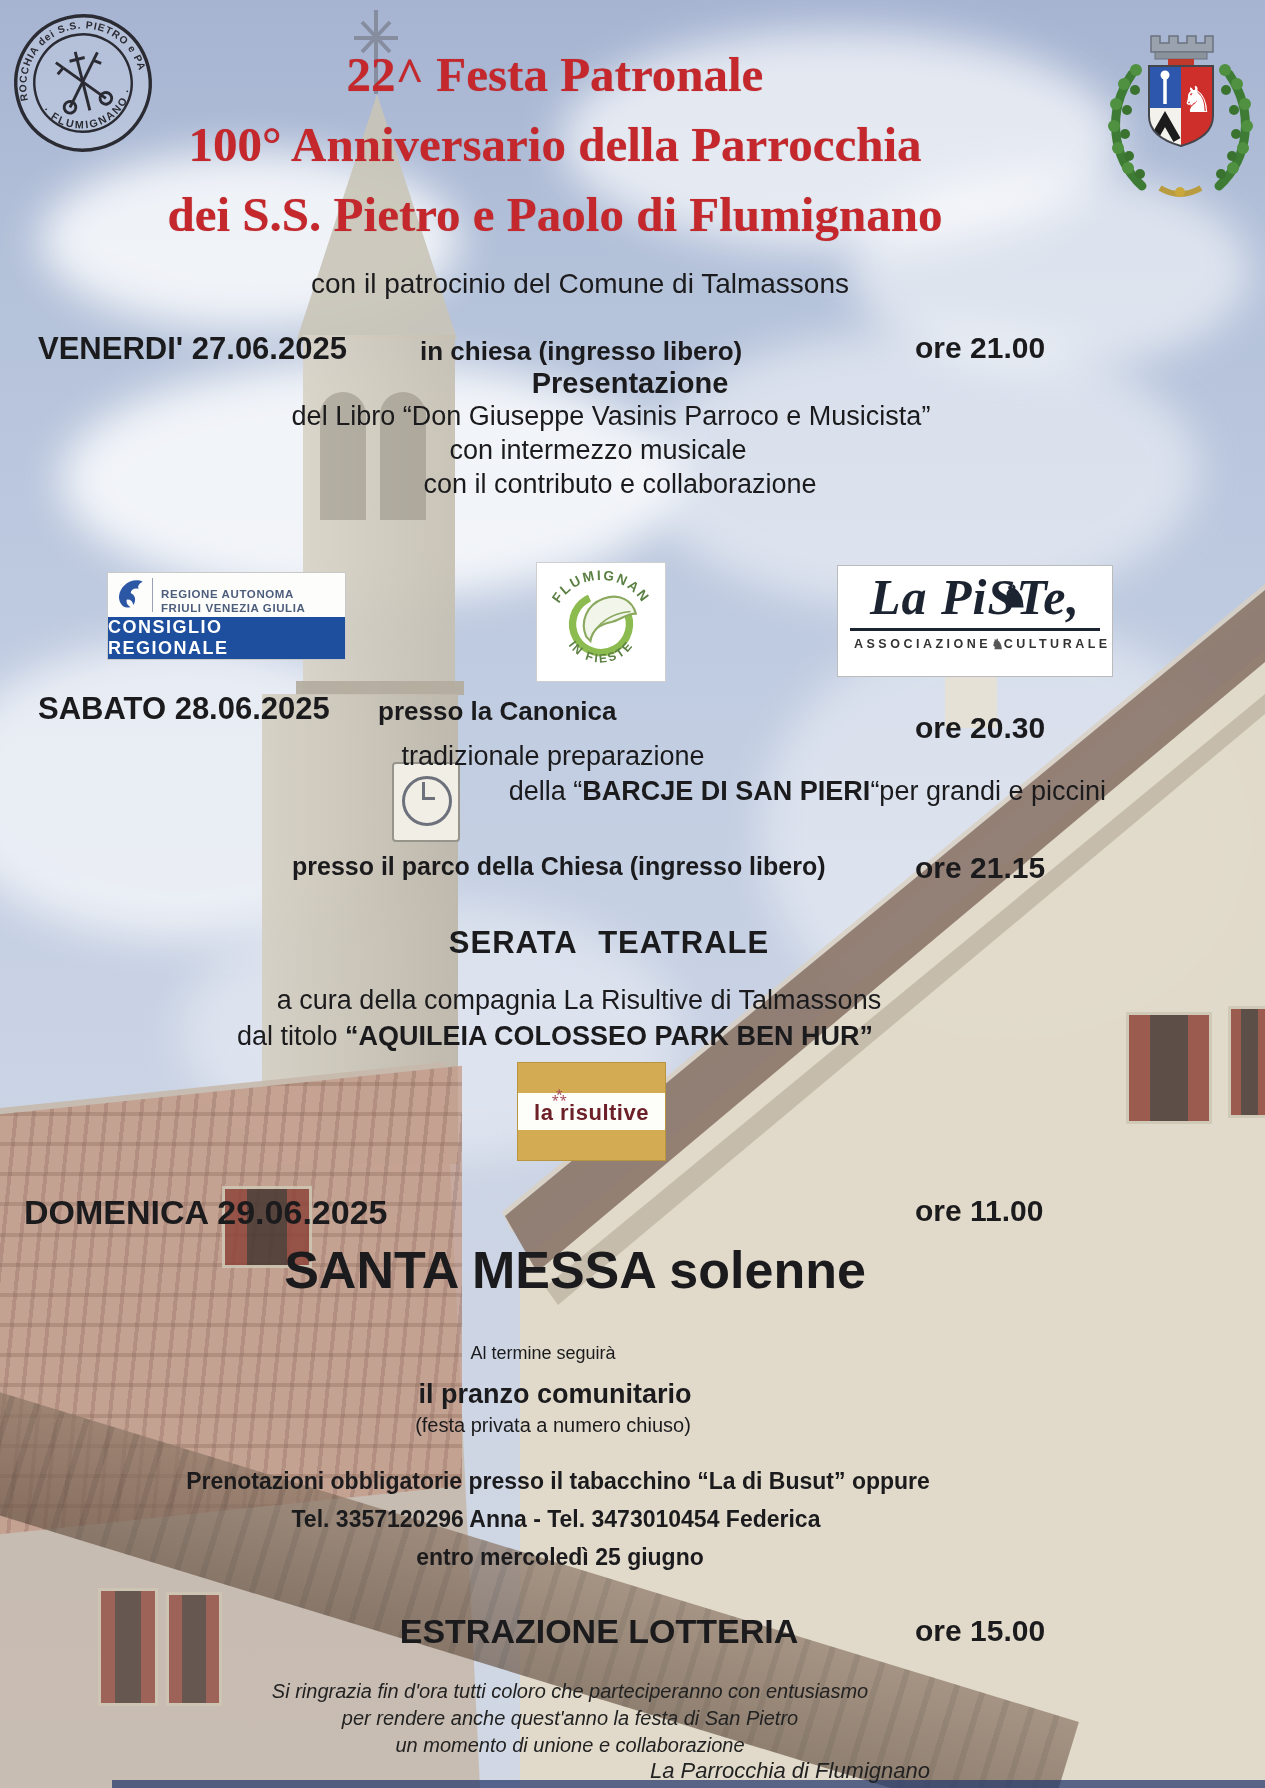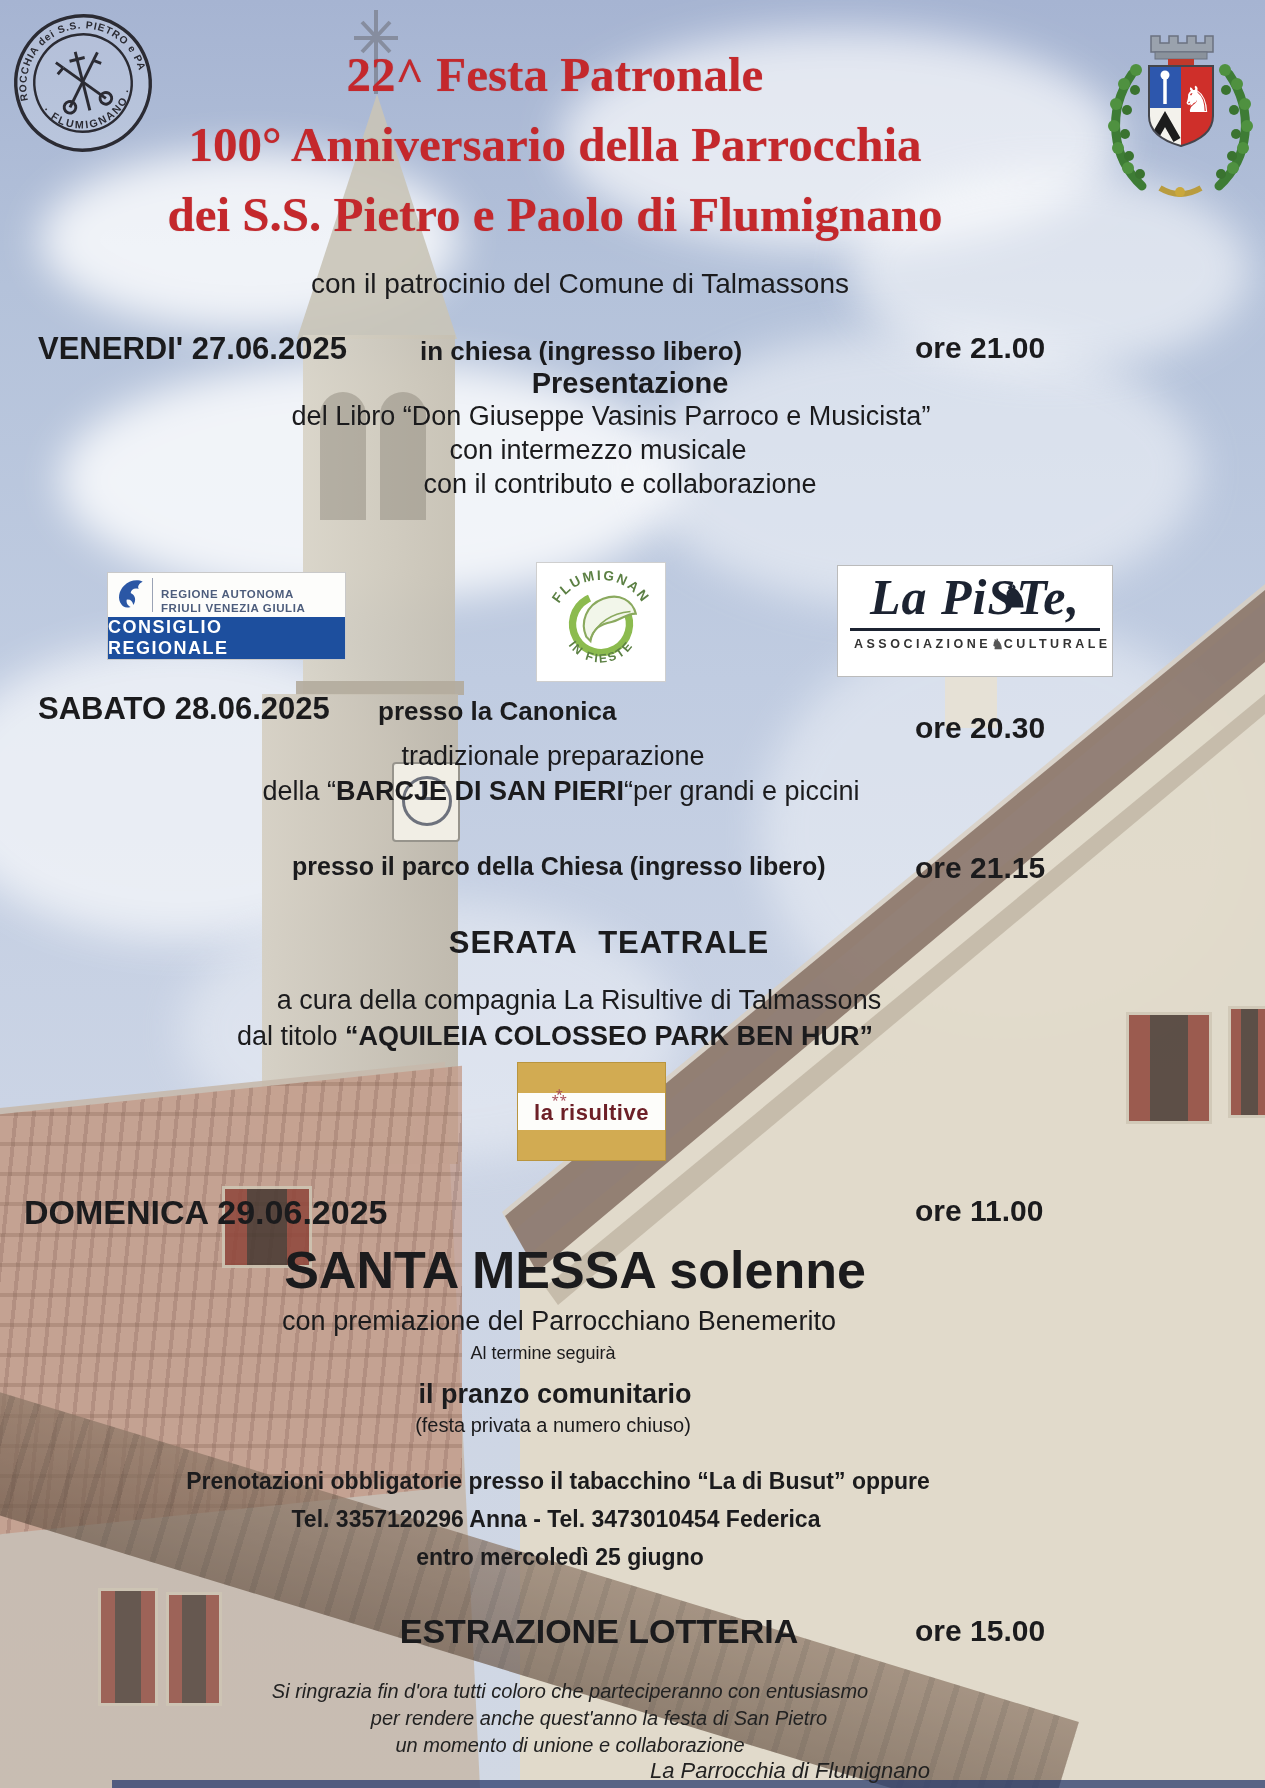--- a/index.html
+++ b/index.html
@@ -264,21 +264,21 @@
       <span>ASSOCIAZIONE</span>
       <span class="mini-horse">♞</span>
       <span>CULTURALE</span>
     </div>
   </div>
 
   <div class="dayhdr" style="left:38px;top:691px;">SABATO 28.06.2025</div>
   <div class="venue" style="left:378px;top:696px;">presso la Canonica</div>
   <div class="time" style="top:691px;margin-top:20px;">ore 20.30</div>
   <div class="line" style="left:0px;width:1106px;top:741px;font-size:27px;">tradizionale preparazione</div>
-  <div class="line" style="left:8px;width:1106px;top:776px;font-size:27px;">
+  <div class="line" style="left:0px;width:1106px;top:776px;font-size:27px;text-align:right;">
     <span>della “</span><span class="b">BARCJE DI SAN PIERI</span><span>“per grandi e piccini</span>
   </div>
   <div class="venue" style="left:292px;top:852px;font-size:25px;">presso il parco della Chiesa (ingresso libero)</div>
   <div class="time" style="top:851px;">ore 21.15</div>
   <div class="line b" style="left:0px;width:1218px;top:925px;font-size:31px;letter-spacing:1px;word-spacing:12px;">SERATA TEATRALE</div>
   <div class="line" style="left:0px;width:1158px;top:985px;font-size:27px;">a cura della compagnia La Risultive di Talmassons</div>
   <div class="line" style="left:0px;width:1110px;top:1021px;font-size:27px;">
     <span>dal titolo </span><span class="b">“AQUILEIA COLOSSEO PARK BEN HUR”</span>
   </div>
 
@@ -287,30 +287,29 @@
       <span class="risultive-marks">⁂</span>
       <div class="risultive-name">la risultive</div>
     </div>
   </div>
 
   <div class="dayhdr" style="left:24px;top:1193px;font-size:34px;">DOMENICA 29.06.2025</div>
   <div class="time" style="top:1194px;">ore 11.00</div>
   <div class="line b" style="left:16px;width:1118px;top:1240px;font-size:52px;">
     <span>SANTA MESSA</span><span> solenne</span>
   </div>
-  <div class="line" style="left:0px;width:1118px;top:1306px;font-size:27px;">con premiazione del Parrocchiano Benemerito</div>
   <div class="line" style="left:0px;width:1086px;top:1343px;font-size:18px;">Al termine seguirà</div>
   <div class="line b" style="left:0px;width:1110px;top:1379px;font-size:27px;">il pranzo comunitario</div>
   <div class="line" style="left:0px;width:1106px;top:1414px;font-size:20px;">(festa privata a numero chiuso)</div>
 
   <div class="line b" style="left:0px;width:1116px;top:1468px;font-size:23px;">Prenotazioni obbligatorie presso il tabacchino “La di Busut” oppure</div>
   <div class="line b" style="left:0px;width:1112px;top:1506px;font-size:23px;">Tel.  3357120296 Anna - Tel.  3473010454 Federica</div>
   <div class="line b" style="left:0px;width:1120px;top:1544px;font-size:23px;">entro mercoledì 25 giugno</div>
 
   <div class="line b" style="left:0px;width:1198px;top:1612px;font-size:34px;">ESTRAZIONE LOTTERIA</div>
   <div class="time" style="top:1614px;">ore 15.00</div>
 
   <div class="footer-line" style="top:1680px;">Si ringrazia fin d'ora tutti coloro che parteciperanno con entusiasmo</div>
-  <div class="footer-line" style="top:1707px;margin-left:29px;">per rendere anche quest'anno la festa di San Pietro</div>
+  <div class="footer-line" style="top:1707px;">per rendere anche quest'anno la festa di San Pietro</div>
   <div class="footer-line" style="top:1734px;">un momento di unione e collaborazione</div>
   <div class="footer-line" style="left:560px;width:460px;top:1758px;font-size:22px;">La Parrocchia di Flumignano</div>
 
 </div>
 
 </body></html>

